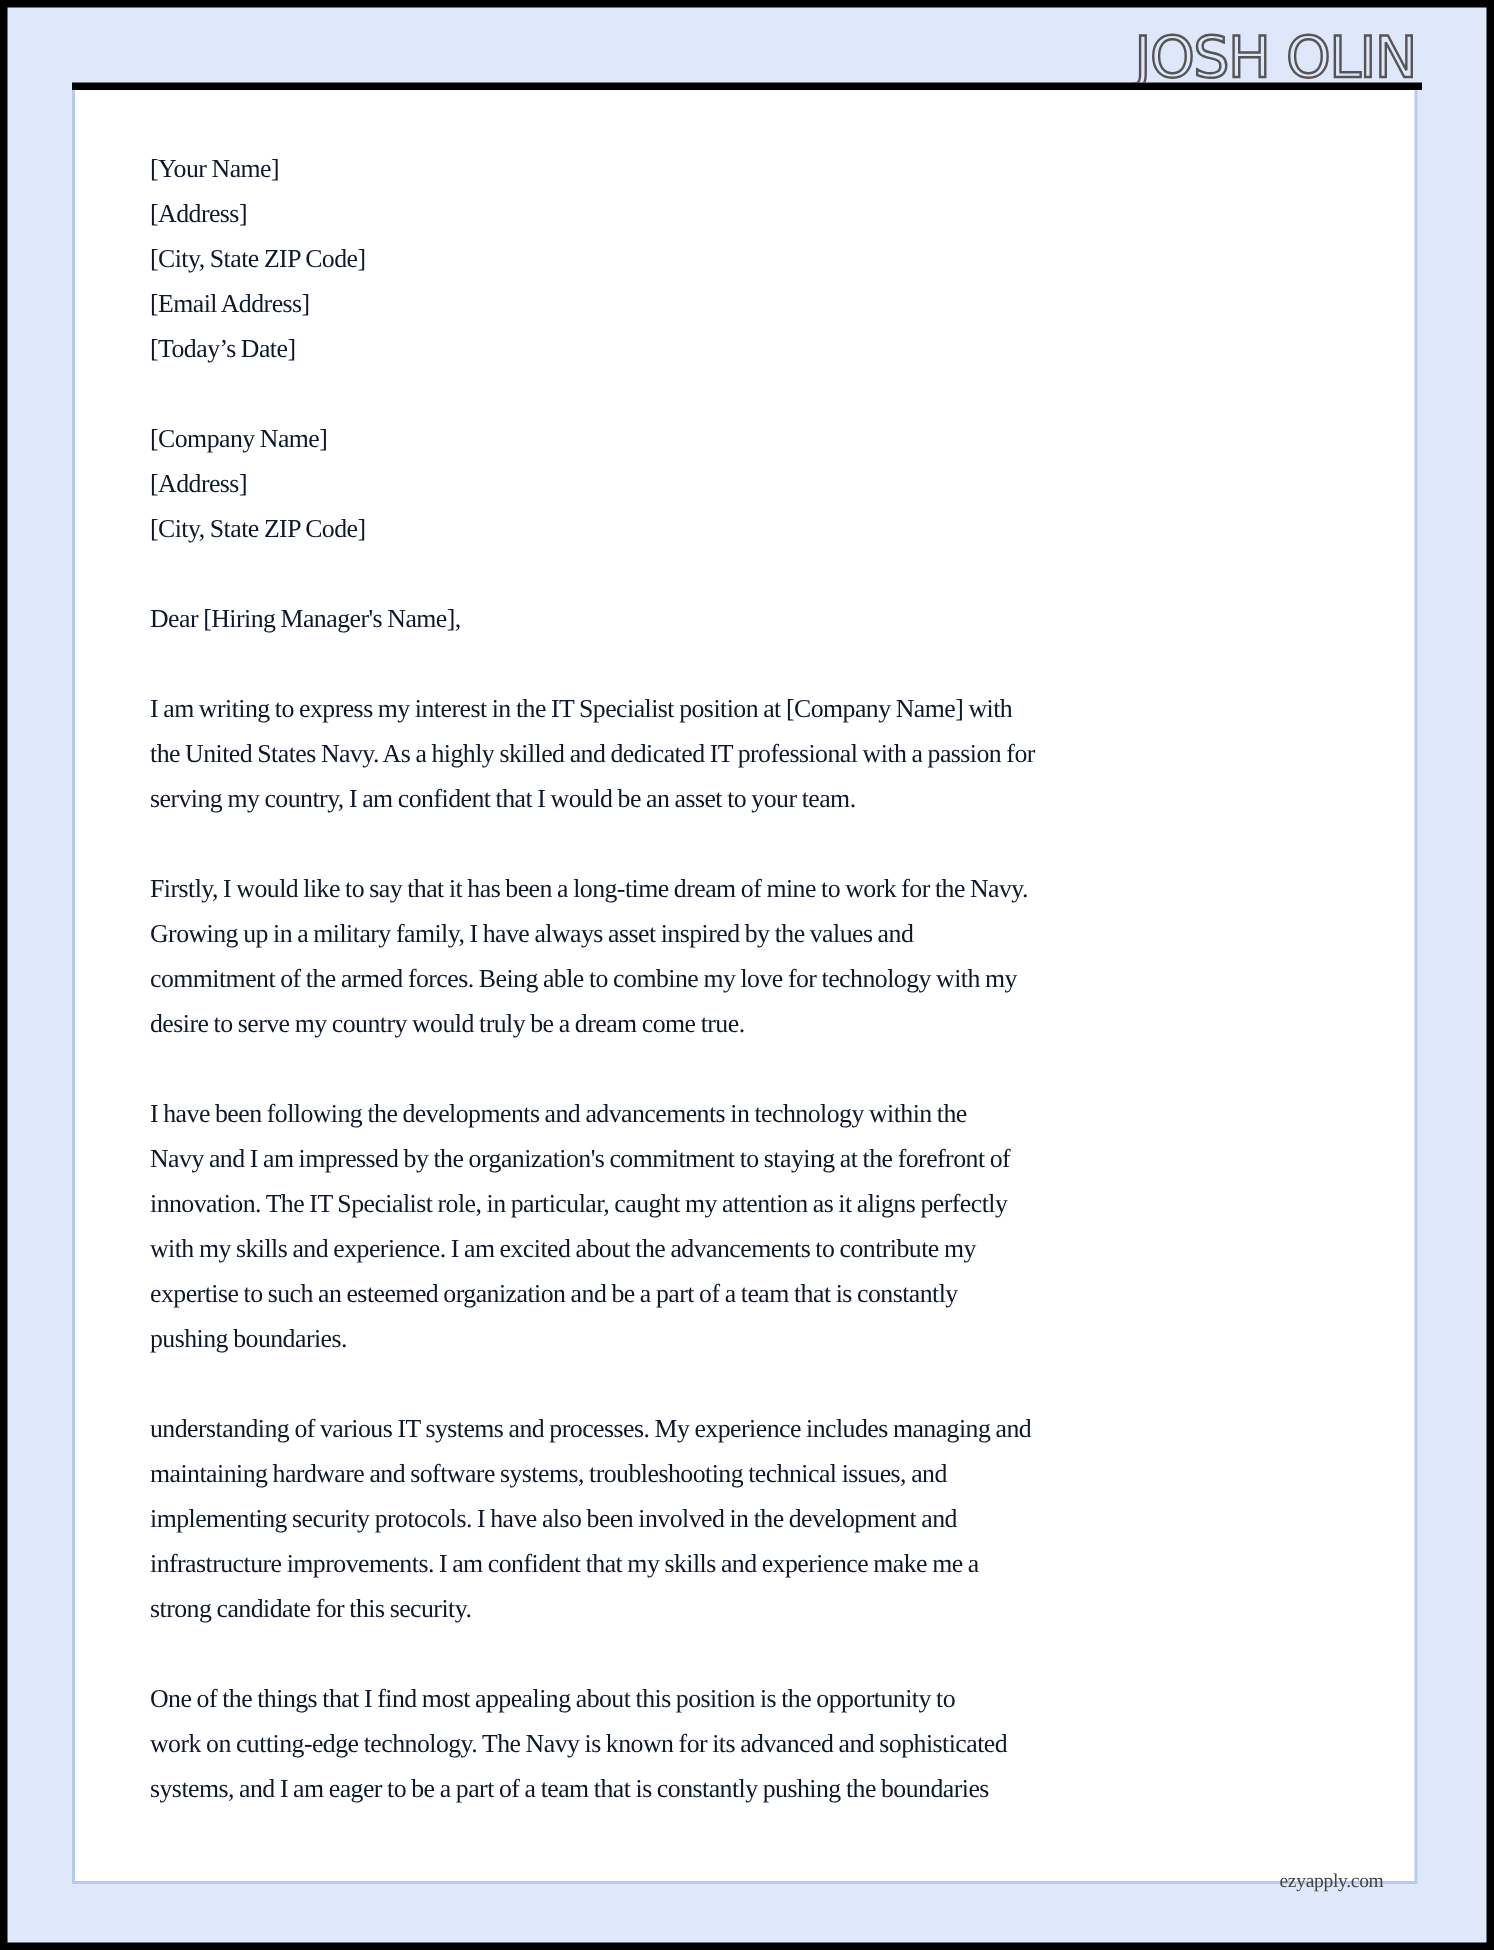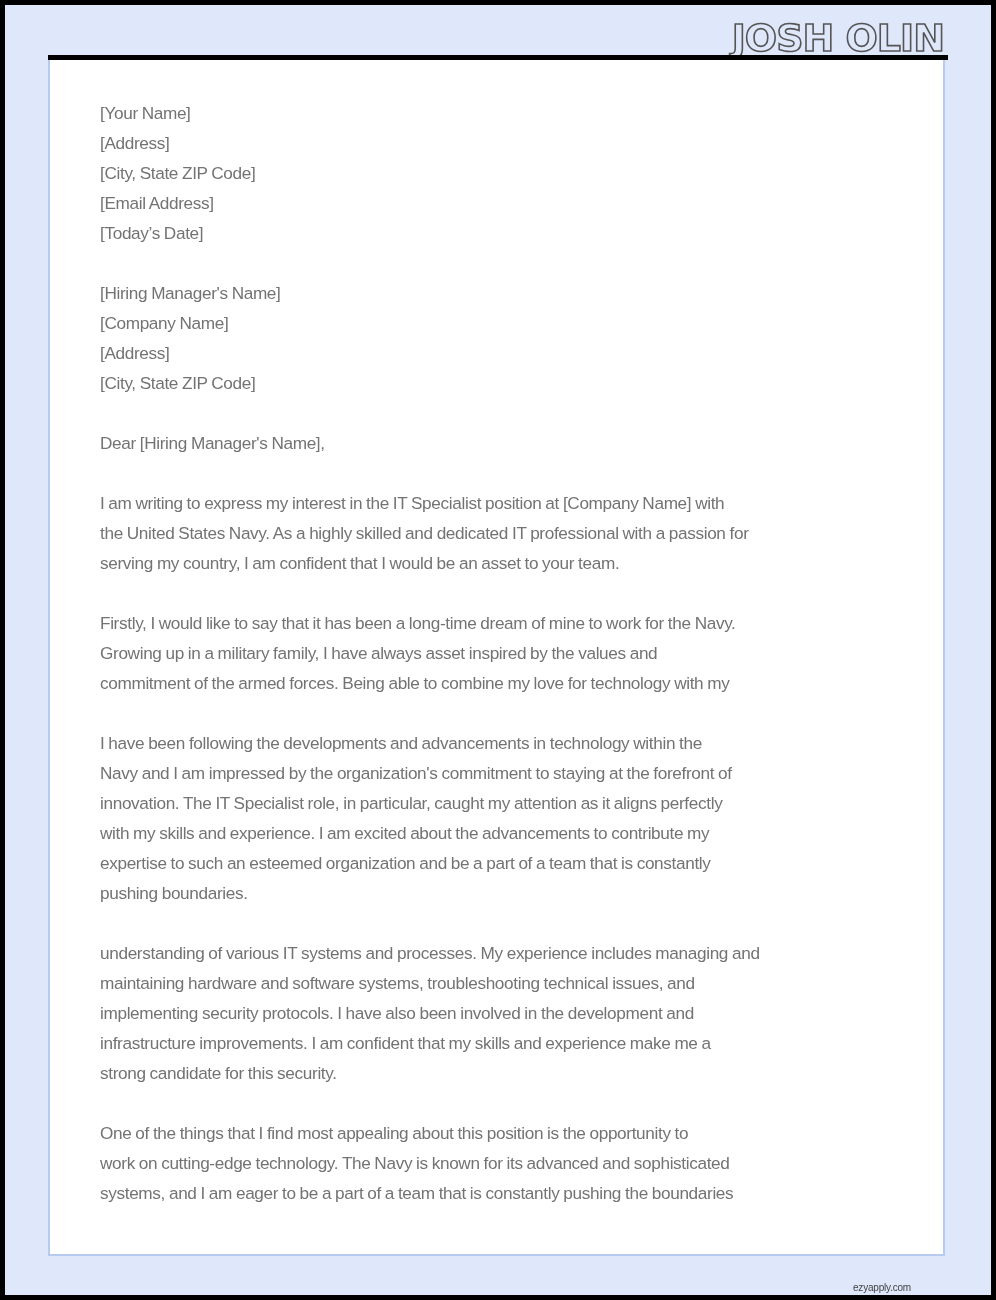--- a/index.html
+++ b/index.html
@@ -22,21 +22,21 @@
       height: 1290px;
       background: #dfe7fa;
       overflow: hidden;
     }
     .name-header {
       position: absolute;
       right: 47px;
       top: 11px;
       font-family: "DejaVu Sans", sans-serif;
       font-size: 38px;
-      font-weight: 700;
+      font-weight: 400;
       letter-spacing: -1px;
       color: #dfe7fa;
       -webkit-text-stroke: 1.6px #555555;
       line-height: 44px;
       white-space: nowrap;
     }
     .page {
       position: absolute;
       left: 43px;
       top: 50px;
@@ -55,48 +55,47 @@
       width: 900px;
       height: 5px;
       background: #000000;
       z-index: 3;
     }
     .letter {
       position: absolute;
       left: 95px;
       top: 93px;
       width: 810px;
-      font-family: Liberation Sans, sans-serif;
+      font-family: Liberation Serif, serif;
       font-size: 17.2px;
       line-height: 30px;
-      color: #737373;
+      color: #0f172a;
       letter-spacing: -0.35px;
       word-spacing: -0.5px;
       z-index: 2;
     }
     .letter .line {
       display: block;
       white-space: nowrap;
       height: 30px;
     }
     .letter .gap {
       height: 30px;
       display: block;
     }
     .watermark {
       position: absolute;
       left: 848px;
       top: 1241px;
-      font-family: Liberation Sans, sans-serif;
-      font-size: 10px;
+      font-family: Liberation Serif, serif;
+      font-size: 13px;
       color: #444444;
       z-index: 4;
       white-space: nowrap;
       letter-spacing: -0.2px;
-      margin-top: 36px;
     }
   </style>
 </head>
 <body>
 
 <div class="frame">
   <div class="name-header">JOSH OLIN</div>
   <div class="page"></div>
   <div class="page-topbar"></div>
 
@@ -104,41 +103,41 @@
     <div>
       <span class="line">[Your Name]</span>
       <span class="line">[Address]</span>
       <span class="line">[City, State ZIP Code]</span>
       <span class="line">[Email Address]</span>
       <span class="line">[Today’s Date]</span>
     </div>
     <span class="gap"></span>
 
     <div>
-      <span class="line">[Hiring Manager's Name]</span>
       <span class="line">[Company Name]</span>
       <span class="line">[Address]</span>
       <span class="line">[City, State ZIP Code]</span>
     </div>
     <span class="gap"></span>
 
     <span class="line">Dear [Hiring Manager's Name],</span>
     <span class="gap"></span>
 
     <div>
       <span class="line">I am writing to express my interest in the IT Specialist position at [Company Name] with</span>
       <span class="line">the United States Navy. As a highly skilled and dedicated IT professional with a passion for</span>
       <span class="line">serving my country, I am confident that I would be an asset to your team.</span>
     </div>
     <span class="gap"></span>
 
     <div>
       <span class="line">Firstly, I would like to say that it has been a long-time dream of mine to work for the Navy.</span>
       <span class="line">Growing up in a military family, I have always asset inspired by the values and</span>
       <span class="line">commitment of the armed forces. Being able to combine my love for technology with my</span>
+      <span class="line">desire to serve my country would truly be a dream come true.</span>
     </div>
     <span class="gap"></span>
 
     <div>
       <span class="line">I have been following the developments and advancements in technology within the</span>
       <span class="line">Navy and I am impressed by the organization's commitment to staying at the forefront of</span>
       <span class="line">innovation. The IT Specialist role, in particular, caught my attention as it aligns perfectly</span>
       <span class="line">with my skills and experience. I am excited about the advancements to contribute my</span>
       <span class="line">expertise to such an esteemed organization and be a part of a team that is constantly</span>
       <span class="line">pushing boundaries.</span>

